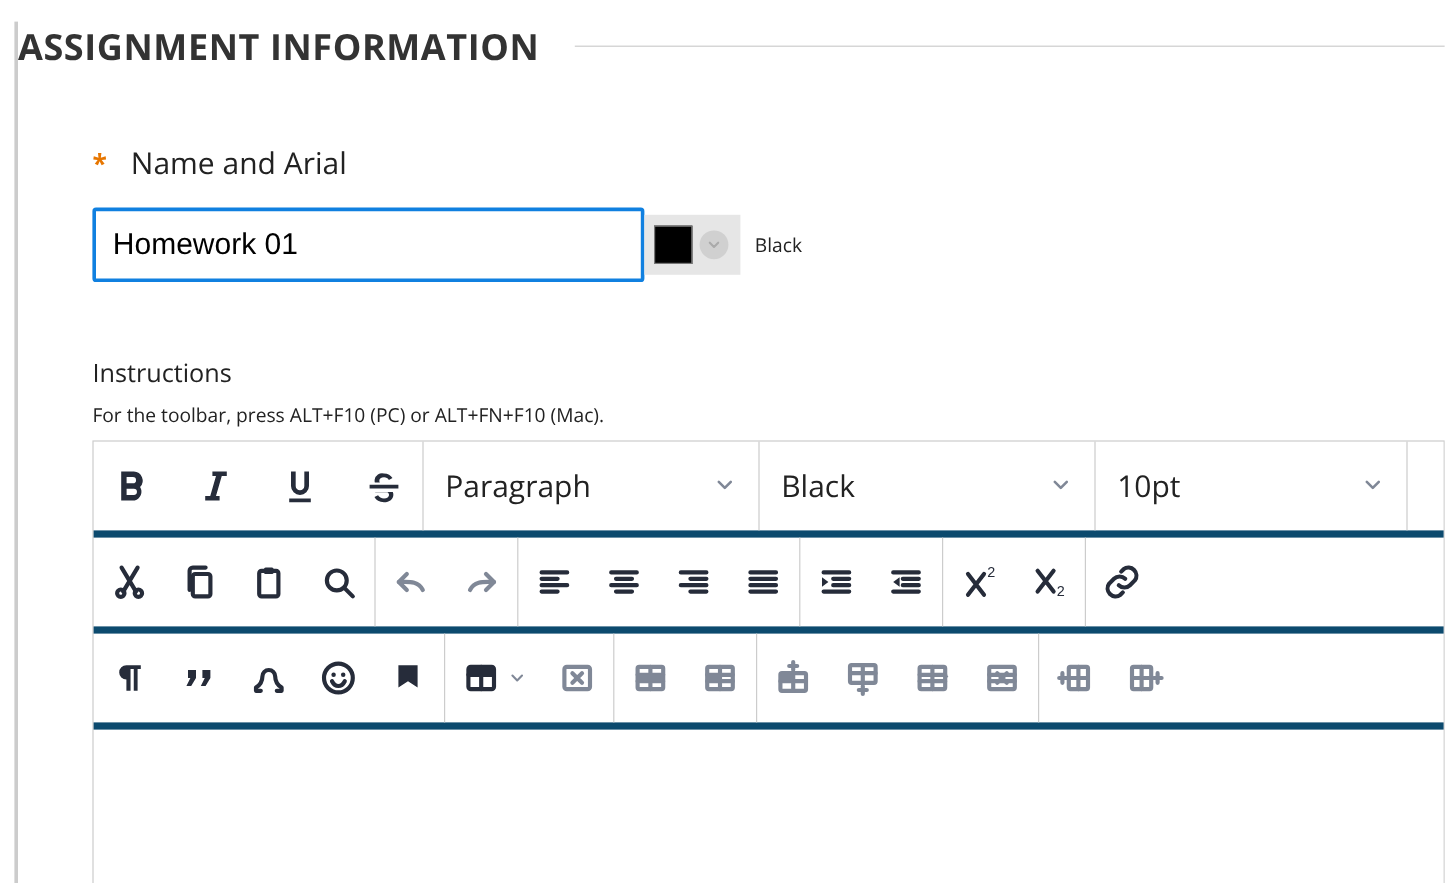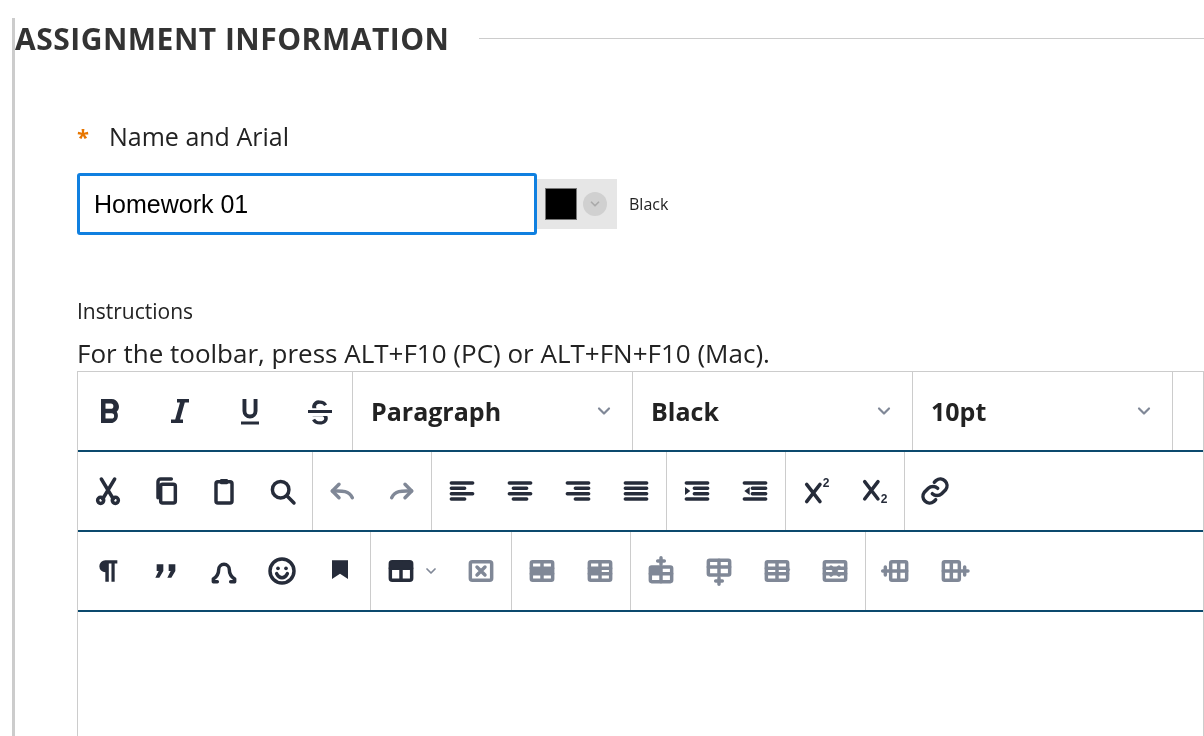--- a/index.html
+++ b/index.html
@@ -22,24 +22,24 @@
     display: flex; align-items: center; gap: 6px;
     background: #e6e6e6; border: none; height: 50px; padding: 0 10px 0 8px;
   }
   .swatch { width: 32px; height: 32px; border: 1px solid #777; display: inline-block; }
   .chev-circle { width: 24px; height: 24px; border-radius: 50%; background: #d0d0d0; display: flex; align-items: center; justify-content: center; }
   .chev-circle svg { width: 14px; height: 14px; }
   .swatch-label { font-size: 16px; margin-left: 12px; }
 
   .instructions { margin-top: 62px; }
   .instr-label { font-size: 21px; margin-bottom: 10px; }
-  .instr-help { font-size: 26px; }
+  .instr-help { font-size: 16px; margin-bottom: 10px; }
 
   .editor { border: 1px solid #ccc; }
-  .toolbar-row { display: flex; border-bottom: 2px solid #0c4a6e; height: 80px; font-weight: bold; }
+  .toolbar-row { display: flex; border-bottom: 6px solid #0c4a6e; height: 80px; }
   .group { display: flex; align-items: center; border-right: 1px solid #ccc; padding: 0 14px; gap: 26px; }
   .group.last { border-right: none; }
   .btn { display: flex; align-items: center; justify-content: center; cursor: pointer; }
   .btn svg { display: block; }
   .dd { display: flex; align-items: center; justify-content: space-between; font-size: 25px; padding: 0 18px; border-right: 1px solid #ccc; cursor: pointer; }
   .dd .chev { margin-left: 30px; }
   .editor-body { min-height: 160px; }
 
   .ic { width: 32px; height: 32px; }
   .ic-lg { width: 36px; height: 36px; }

